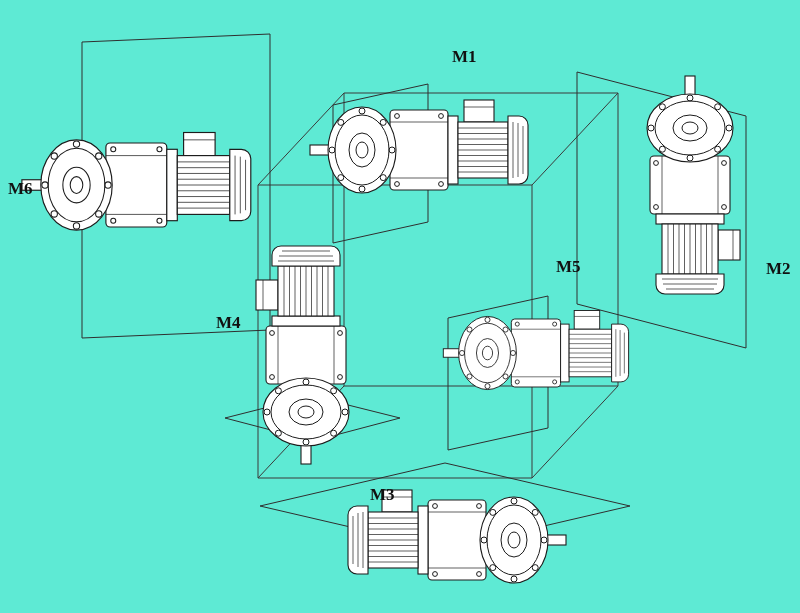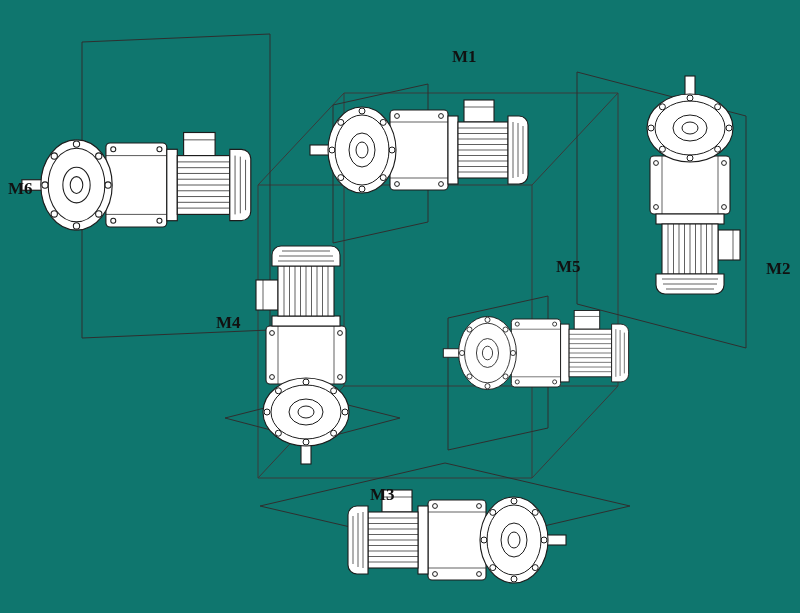--- a/index.html
+++ b/index.html
@@ -1,19 +1,19 @@
 <!DOCTYPE html>
 <html><head>
 <meta charset="utf-8">
 <style>
   html,body{margin:0;padding:0;background:#ffffff;}
   .canvas{
     position:relative;
     width:800px;height:613px;
-    background:#0f766e;
+    background:#5eead4;
     font-family:"Liberation Serif", serif;
     overflow:hidden;
     text-align:right;
   }
   svg{display:block;}
   .ln{stroke:#3a3a3a;stroke-width:1;fill:none;}
   .panel{stroke:#2f2f2f;stroke-width:1;fill:none;}
   .mech{stroke:#1c1c1c;stroke-width:1.1;fill:#ffffff;}
   .mech-open{stroke:#1c1c1c;stroke-width:1;fill:none;}
   .thin{stroke:#1c1c1c;stroke-width:0.7;fill:none;}

